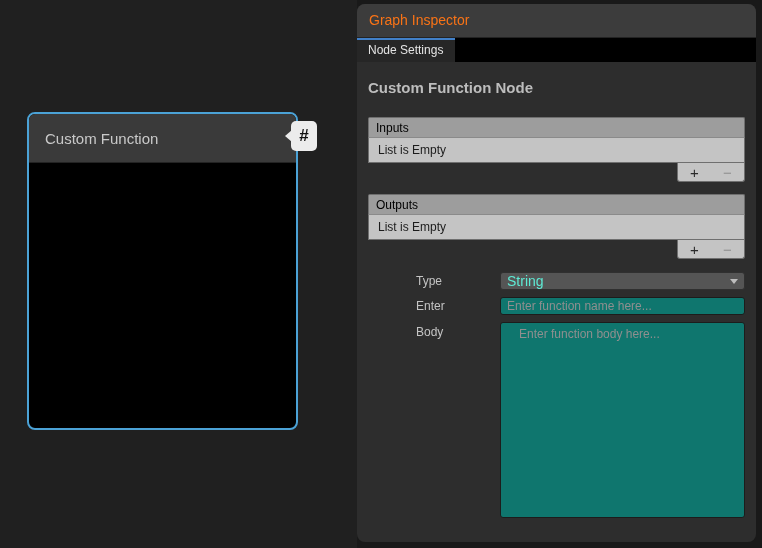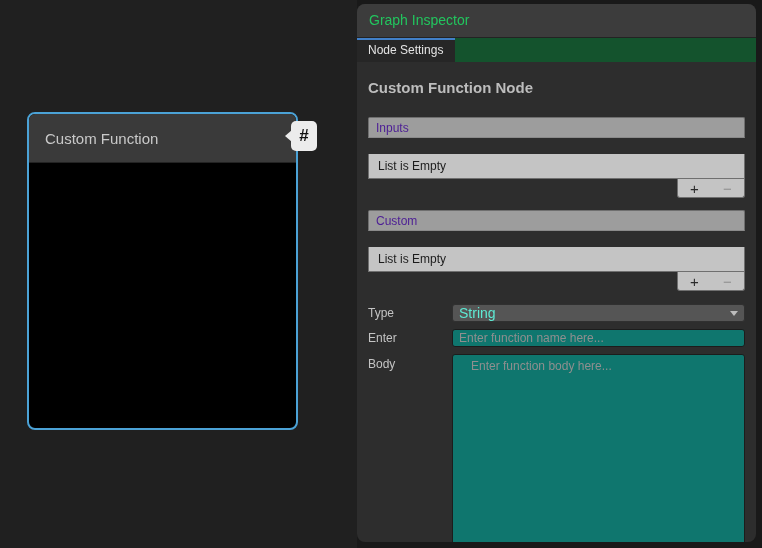--- a/index.html
+++ b/index.html
@@ -18,44 +18,44 @@
                 background:#ececec; border-radius:5px; color:#111; font-weight:bold;
                 font-size:17px; display:flex; align-items:center; justify-content:center; }
   .hash-badge::before { content:""; position:absolute; left:-6px; top:50%; margin-top:-6px;
                 width:0; height:0; border-top:6px solid transparent; border-bottom:6px solid transparent;
                 border-right:7px solid #ececec; }
 
   
   .inspector { position:absolute; left:357px; top:4px; width:399px; height:538px;
                background:#2d2d2d; border-radius:8px; overflow:hidden; }
   .insp-header { height:34px; background:#3c3c3c; border-bottom:1px solid #232323;
-                 color:#22c55e; font-size:14px; line-height:33px; padding-left:12px; }
-  .tab-row { height:24px; background:#14532d; display:flex; }
+                 color:#f97316; font-size:14px; line-height:33px; padding-left:12px; }
+  .tab-row { height:24px; background:#000000; display:flex; }
   .tab { font-size:12px; color:#9a9a9a; padding:0 13px; line-height:22px; cursor:default; }
   .tab.active { width:98px; background:#262626; border-top:2px solid #4180c8;
                 color:#e4e4e4; padding:0 0 0 11px; line-height:20px; }
 
   .content { padding:0 11px; }
   .section-title { margin-top:17px; font-size:15px; font-weight:bold; color:#bdbdbd; }
 
   .rlist { margin-top:21px; }
   .rlist + .rlist { margin-top:12px; }
   .rlist-header { height:21px; background:#9d9d9d; border:1px solid #6f6f6f; border-bottom:1px solid #8a8a8a;
-                  border-radius:2px 2px 0 0; color:#4c1d95; font-size:12px; line-height:20px; padding-left:7px; }
+                  border-radius:2px 2px 0 0; color:#000000; font-size:12px; line-height:20px; padding-left:7px; }
   .rlist-body { height:25px; background:#c4c4c4; border:1px solid #6f6f6f; border-top:none;
-                color:#1c1c1c; font-size:12px; line-height:25px; padding-left:9px;margin-top:16px; }
+                color:#1c1c1c; font-size:12px; line-height:25px; padding-left:9px; }
   .rlist-footer { width:68px; height:19px; margin-left:auto; background:#c4c4c4;
                   border:1px solid #6f6f6f; border-top:none; border-radius:0 0 3px 3px;
                   display:flex; align-items:center; justify-content:space-around; }
   .rl-btn { background:none; border:none; font-family:"Liberation Sans",sans-serif;
             font-size:15px; line-height:15px; color:#2a2a2a; cursor:pointer; padding:0 6px; }
   .rl-btn.minus { color:#8f8f8f; }
 
   .fields { margin-top:13px; }
-  .frow { display:flex; align-items:center; margin-bottom:7px; }
+  .frow { display:flex; align-items:center; margin-bottom:7px;margin-left:48px; }
   .frow.top { align-items:flex-start; }
   .flabel { width:84px; flex:0 0 84px; color:#c4c4c4; font-size:12px; }
   .frow.top .flabel { margin-top:3px; }
 
   .dropdown { flex:1; height:18px; background:#555555; border:1px solid #303030; border-radius:3px;
               display:flex; align-items:center; padding:0 6px; cursor:default; }
   .dropdown-value { flex:1; color:#5eead4; font-size:14px; }
   .caret { width:0; height:0; border-left:4px solid transparent; border-right:4px solid transparent;
            border-top:5px solid #bdbdbd; }
 
@@ -90,21 +90,21 @@
     <div class="rlist">
       <div class="rlist-header">Inputs</div>
       <div class="rlist-body">List is Empty</div>
       <div class="rlist-footer">
         <button class="rl-btn">+</button>
         <button class="rl-btn minus">−</button>
       </div>
     </div>
 
     <div class="rlist">
-      <div class="rlist-header">Custom</div>
+      <div class="rlist-header">Outputs</div>
       <div class="rlist-body">List is Empty</div>
       <div class="rlist-footer">
         <button class="rl-btn">+</button>
         <button class="rl-btn minus">−</button>
       </div>
     </div>
 
     <div class="fields">
       <div class="frow">
         <div class="flabel">Type</div>

